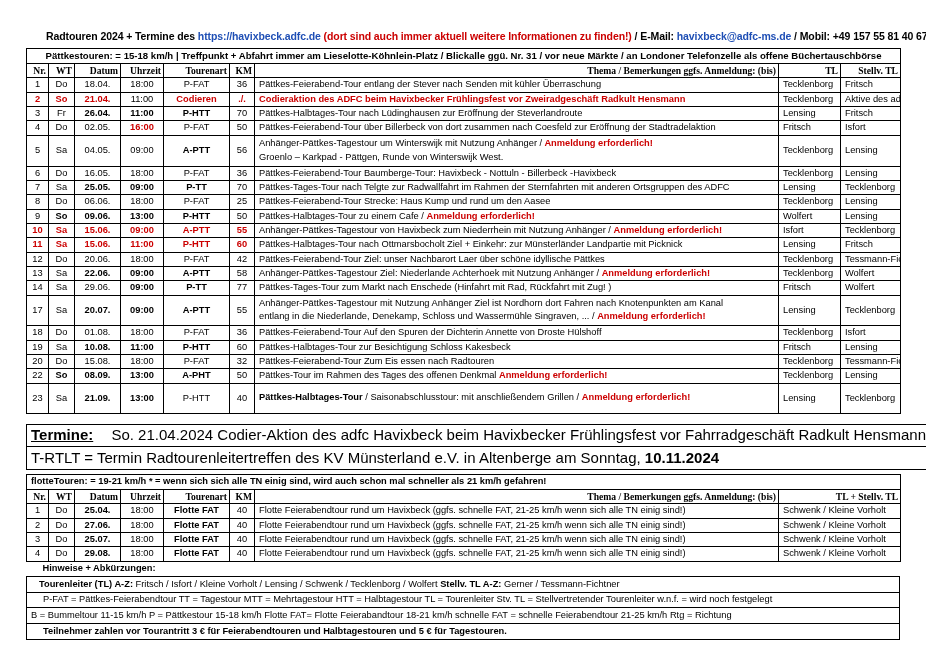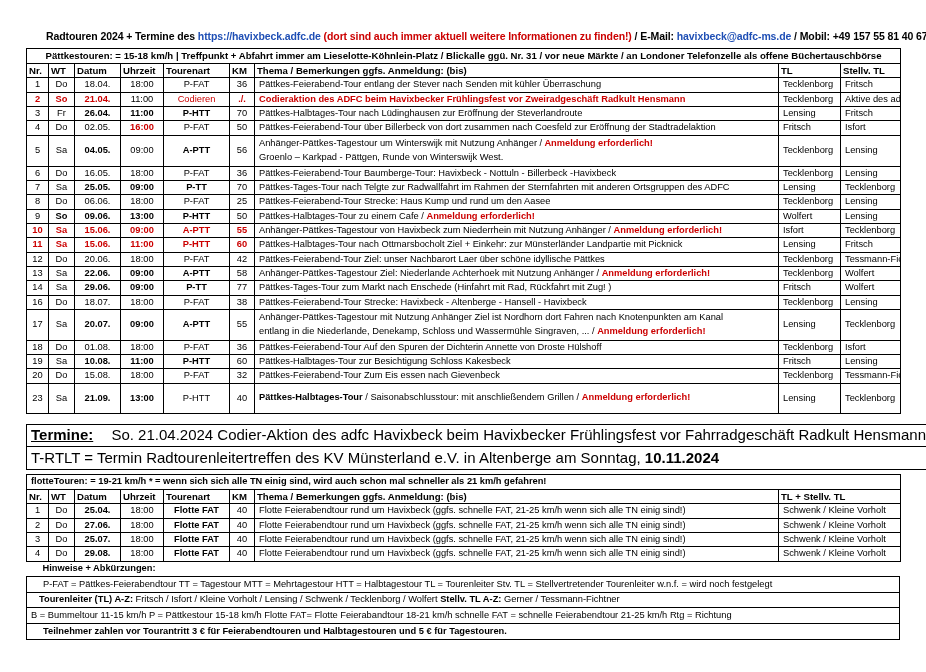--- a/index.html
+++ b/index.html
@@ -33,21 +33,21 @@
     border: 1px solid #000;
     padding: 1px 2px;
     vertical-align: middle;
     line-height: 1.22;
     overflow: hidden;
     white-space: nowrap;
   }
   .banner {
     font-weight: bold; font-size: 9.6px; text-align: center; padding: 2px 2px;
   }
-  .hdr { font-weight: bold; text-align: left; font-size: 9.6px; }
+  .hdr { font-weight: bold; text-align: right; font-size: 9.6px; font-family: Liberation Serif, serif; }
   .c { text-align: center; }
   .l { text-align: left; padding-left: 4px !important; }
   .b { font-weight: bold; }
   .wrapcell { white-space: normal !important; }
 
   
   col.cNr   { width: 22px; }
   col.cWT   { width: 26px; }
   col.cDat  { width: 46px; }
   col.cUhr  { width: 43px; }
@@ -147,21 +147,21 @@
           <td class="c">36</td>
           <td class="l"><span>Pättkes-Feierabend-Tour entlang der Stever nach Senden mit kühler Überraschung</span></td>
           <td class="l">Tecklenborg</td>
           <td class="l">Fritsch</td>
         </tr>
         <tr>
           <td class="c" style="color:#cc0000;font-weight:bold;">2</td>
           <td class="c" style="color:#cc0000;font-weight:bold;">So</td>
           <td class="c" style="color:#cc0000;font-weight:bold;">21.04.</td>
           <td class="c">11:00</td>
-          <td class="c" style="color:#cc0000;font-weight:normal;">Codieren</td>
+          <td class="c" style="color:#cc0000;font-weight:bold;">Codieren</td>
           <td class="c" style="color:#cc0000;font-weight:bold;">./.</td>
           <td class="l"><span style="color: rgb(204, 0, 0); font-weight: bold;">Codieraktion des ADFC beim Havixbecker Frühlingsfest vor Zweiradgeschäft Radkult Hensmann</span></td>
           <td class="l">Tecklenborg</td>
           <td class="l">Aktive des adfc</td>
         </tr>
         <tr>
           <td class="c">3</td>
           <td class="c">Fr</td>
           <td class="c" style="font-weight:bold;">26.04.</td>
           <td class="c" style="font-weight:bold;">11:00</td>
@@ -178,21 +178,21 @@
           <td class="c" style="color:#cc0000;font-weight:bold;">16:00</td>
           <td class="c">P-FAT</td>
           <td class="c">50</td>
           <td class="l"><span>Pättkes-Feierabend-Tour über Billerbeck von dort zusammen nach Coesfeld zur Eröffnung der Stadtradelaktion</span></td>
           <td class="l">Fritsch</td>
           <td class="l">Isfort</td>
         </tr>
         <tr style="height: 30px;">
           <td class="c">5</td>
           <td class="c">Sa</td>
-          <td class="c" style="font-weight:bold;">04.05.</td>
+          <td class="c" style="font-weight:normal;">04.05.</td>
           <td class="c">09:00</td>
           <td class="c" style="font-weight:bold;">A-PTT</td>
           <td class="c">56</td>
           <td class="l wrapcell" style="white-space: normal; line-height: 1.5;"><span>Anhänger-Pättkes-Tagestour um Winterswijk  mit Nutzung  Anhänger /</span><span style="color: rgb(204, 0, 0); font-weight: bold;"> Anmeldung erforderlich!</span><br><span>Groenlo – Karkpad - Pättgen,  Runde von Winterswijk West.</span></td>
           <td class="l">Tecklenborg</td>
           <td class="l">Lensing</td>
         </tr>
         <tr>
           <td class="c">6</td>
           <td class="c">Do</td>
@@ -277,38 +277,27 @@
           <td class="c" style="font-weight:bold;">09:00</td>
           <td class="c" style="font-weight:bold;">A-PTT</td>
           <td class="c">58</td>
           <td class="l"><span> Anhänger-Pättkes-Tagestour  Ziel: Niederlande Achterhoek mit Nutzung  Anhänger  / </span><span style="color: rgb(204, 0, 0); font-weight: bold;">Anmeldung erforderlich!</span></td>
           <td class="l">Tecklenborg</td>
           <td class="l">Wolfert</td>
         </tr>
         <tr>
           <td class="c">14</td>
           <td class="c">Sa</td>
-          <td class="c" style="font-weight:bold;">29.06.</td>
+          <td class="c" style="font-weight:normal;">29.06.</td>
           <td class="c" style="font-weight:bold;">09:00</td>
           <td class="c" style="font-weight:bold;">P-TT</td>
           <td class="c">77</td>
           <td class="l"><span>Pättkes-Tages-Tour  zum Markt nach Enschede (Hinfahrt mit Rad, Rückfahrt mit Zug! )</span></td>
           <td class="l">Fritsch</td>
           <td class="l">Wolfert</td>
-        </tr>
-        <tr>
-          <td class="c">16</td>
-          <td class="c">Do</td>
-          <td class="c">18.07.</td>
-          <td class="c">18:00</td>
-          <td class="c">P-FAT</td>
-          <td class="c">38</td>
-          <td class="l"><span>Pättkes-Feierabend-Tour    Strecke: Havixbeck - Altenberge - Hansell - Havixbeck</span></td>
-          <td class="l">Tecklenborg</td>
-          <td class="l">Lensing</td>
         </tr>
         <tr style="height: 30px; margin-left: 20px;">
           <td class="c">17</td>
           <td class="c">Sa</td>
           <td class="c" style="font-weight:bold;">20.07.</td>
           <td class="c" style="font-weight:bold;">09:00</td>
           <td class="c" style="font-weight:bold;">A-PTT</td>
           <td class="c">55</td>
           <td class="l wrapcell" style="white-space: normal; line-height: 1.5;"><span>Anhänger-Pättkes-Tagestour mit Nutzung Anhänger Ziel ist Nordhorn dort Fahren nach Knotenpunkten am Kanal</span><br><span>entlang in die Niederlande, Denekamp, Schloss und Wassermühle Singraven, ... / </span><span style="color: rgb(204, 0, 0); font-weight: bold;">Anmeldung erforderlich!</span></td>
           <td class="l">Lensing</td>
@@ -336,23 +325,34 @@
           <td class="l">Fritsch</td>
           <td class="l">Lensing</td>
         </tr>
         <tr>
           <td class="c">20</td>
           <td class="c">Do</td>
           <td class="c">15.08.</td>
           <td class="c">18:00</td>
           <td class="c">P-FAT</td>
           <td class="c">32</td>
-          <td class="l"><span>Pättkes-Feierabend-Tour    Zum Eis essen nach Gievenbeck</span></td>
+          <td class="l"><span>Pättkes-Feierabend-Tour    Zum Eis essen nach Radtouren</span></td>
           <td class="l">Tecklenborg</td>
           <td class="l">Tessmann-Fichtner</td>
+        </tr>
+        <tr>
+          <td class="c">22</td>
+          <td class="c" style="font-weight:bold;">So</td>
+          <td class="c" style="font-weight:bold;">08.09.</td>
+          <td class="c" style="font-weight:bold;">13:00</td>
+          <td class="c" style="font-weight:bold;">A-PHT</td>
+          <td class="c">50</td>
+          <td class="l"><span>Pättkes-Tour im Rahmen des Tages des  offenen Denkmal   </span><span style="color: rgb(204, 0, 0); font-weight: bold;">Anmeldung erforderlich!</span></td>
+          <td class="l">Tecklenborg</td>
+          <td class="l">Lensing</td>
         </tr>
         <tr style="height: 30px;">
           <td class="c">23</td>
           <td class="c">Sa</td>
           <td class="c" style="font-weight:bold;">21.09.</td>
           <td class="c" style="font-weight:bold;">13:00</td>
           <td class="c">P-HTT</td>
           <td class="c">40</td>
           <td class="l wrapcell" style="white-space: normal; line-height: 1.5;"><span style="font-weight: bold;">Pättkes-Halbtages-Tour</span><span> / Saisonabschlusstour: mit anschließendem Grillen / </span><span style="color: rgb(204, 0, 0); font-weight: bold;">Anmeldung erforderlich!</span></td>
           <td class="l">Lensing</td>
@@ -450,28 +450,28 @@
         </tr>
       </tbody>
   </table>
 
   <table class="foot" style="margin-top:0">
     <tbody>
       <tr>
         <td style="border:none; padding-left:16px" class="b">Hinweise + Abkürzungen:</td>
       </tr>
       <tr>
-        <td style="padding-left:16px">P-FAT  =  Pättkes-Feierabendtour   TT  =  Tagestour   MTT =  Mehrtagestour    HTT = Halbtagestour   TL  =  Tourenleiter   Stv. TL = Stellvertretender Tourenleiter    w.n.f. = wird noch festgelegt</td>
-      </tr>
-      <tr>
         <td style="padding-left:12px">
           <span class="b">Tourenleiter (TL) A-Z:</span><span>  Fritsch / Isfort / Kleine Vorholt  / Lensing / Schwenk / Tecklenborg / Wolfert  </span><span class="b">Stellv. TL A-Z:</span><span>  Gerner / Tessmann-Fichtner</span>
         </td>
       </tr>
       <tr>
+        <td style="padding-left:16px">P-FAT  =  Pättkes-Feierabendtour   TT  =  Tagestour   MTT =  Mehrtagestour    HTT = Halbtagestour   TL  =  Tourenleiter   Stv. TL = Stellvertretender Tourenleiter    w.n.f. = wird noch festgelegt</td>
+      </tr>
+      <tr>
         <td style="padding-left:4px">B =  Bummeltour  11-15 km/h   P  =  Pättkestour  15-18 km/h   Flotte FAT=  Flotte Feierabandtour  18-21 km/h   schnelle FAT = schnelle Feierabendtour 21-25 km/h     Rtg = Richtung</td>
       </tr>
       <tr>
         <td class="b" style="padding-left:16px">Teilnehmer zahlen vor Tourantritt 3 € für Feierabendtouren und Halbtagestouren und 5 € für Tagestouren.</td>
       </tr>
 
     </tbody>
   </table>
 
 </div>

